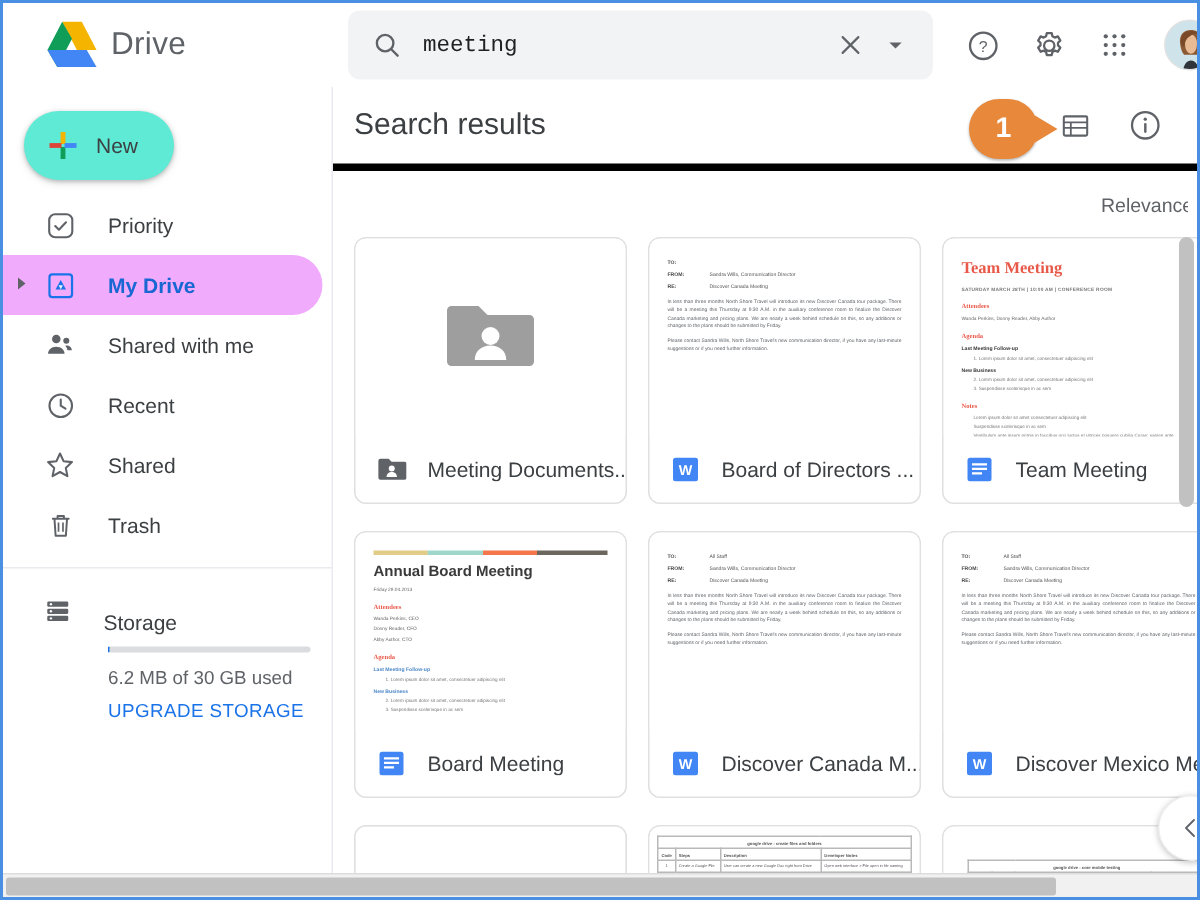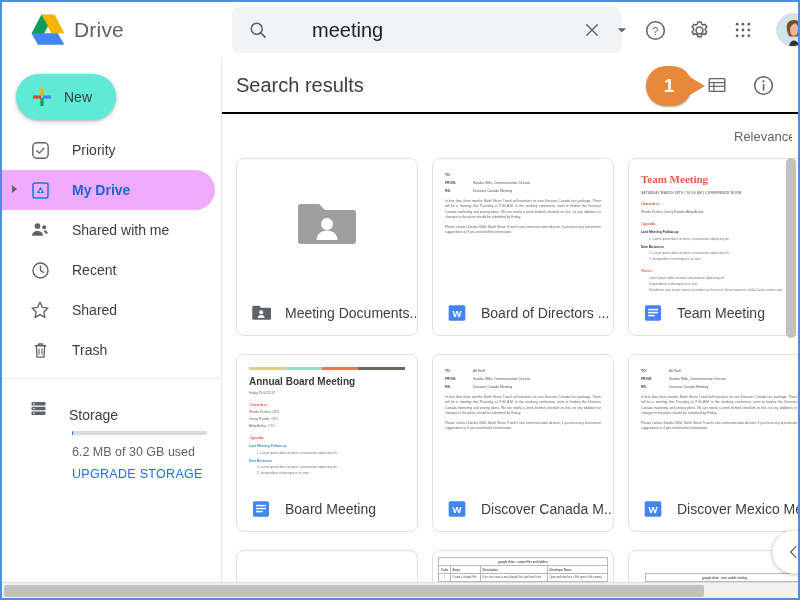--- a/index.html
+++ b/index.html
@@ -22,21 +22,21 @@
   .drive-logo { width: 40px; height: 36px; flex: none; }
   .brand-name { font-size: 21px; color: #5f6368; margin-left: 6px; letter-spacing: .2px; }
 
   .searchwrap {
     flex: none; width: 390px; height: 46px; background: #f1f3f4;
     border-radius: 8px; display: flex; align-items: center; margin-left: 12px;
   }
   .search-icon { margin: 0 14px 0 16px; flex: none; }
   .search-input {
     flex: 1; border: none; outline: none; background: transparent;
-    font-size: 20px; color: #202124; font-family: Liberation Sans, sans-serif; margin-left: 30px;
+    font-size: 15px; color: #202124; font-family: Liberation Mono, monospace;
   }
   .search-btn { flex: none; cursor: pointer; padding: 0 6px; display: flex; align-items: center; }
   .search-btn.x { margin-right: 2px; }
   .search-btn.caret { margin-right: 12px; }
 
   .topicons { display: flex; align-items: center; margin-left: 18px; gap: 14px; }
   .icon-btn {
     width: 30px; height: 30px; display: flex; align-items: center;
     justify-content: center; cursor: pointer; border-radius: 50%;
   }
@@ -81,21 +81,21 @@
   .storage-bar-wrap { margin: 8px 14px 0 70px; }
   .storage-bar { height: 4px; background: #dadce0; border-radius: 2px; position: relative; }
   .storage-bar i { position: absolute; left: 0; top: 0; height: 4px; width: 1%; background: #1a73e8; border-radius: 2px; }
   .storage-text { font-size: 12.5px; color: #5f6368; margin: 10px 0 0 70px; }
   .upgrade { font-size: 12.5px; color: #1a73e8; margin: 8px 0 0 70px; cursor: pointer; letter-spacing: .3px; }
 
   
   .main { position: absolute; top: 56px; left: 220px; right: 0; bottom: 0; background: #fff; }
   .main-header {
     height: 56px; display: flex; align-items: center; justify-content: space-between;
-    padding: 0 14px 0 14px; border-bottom: 2px solid #000000; position: relative;
+    padding: 0 14px 0 14px; border-bottom: 5px solid #000000; position: relative;
   }
   .main-title { font-size: 20px; color: #3c4043; }
   .header-actions { display: flex; align-items: center; gap: 16px; padding-right: 6px; }
 
   .callout {
     position: absolute; left: 424px; top: 8px; width: 46px; height: 40px;
     background: #e8883a; border-radius: 20px; display: flex; align-items: center;
     justify-content: center; color: #fff; font-size: 19px; font-weight: bold;
     box-shadow: 0 1px 2px rgba(0,0,0,.3); z-index: 5;
   }

